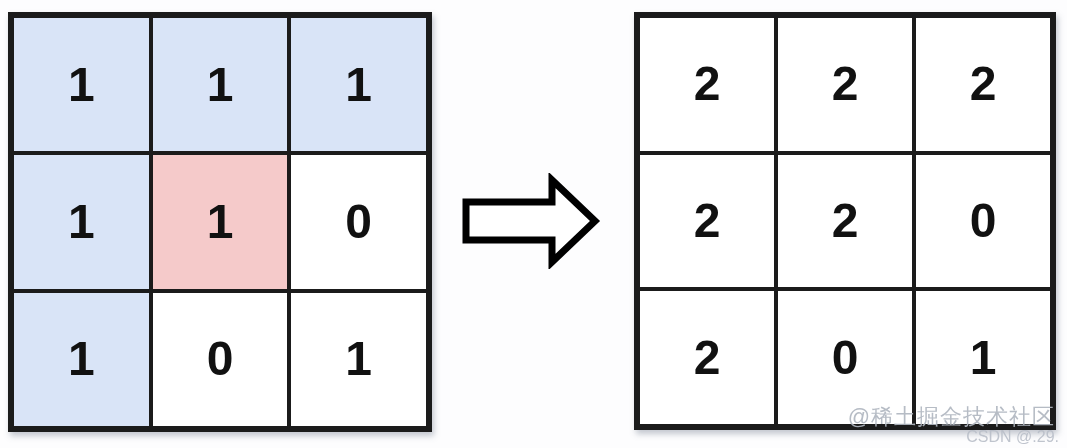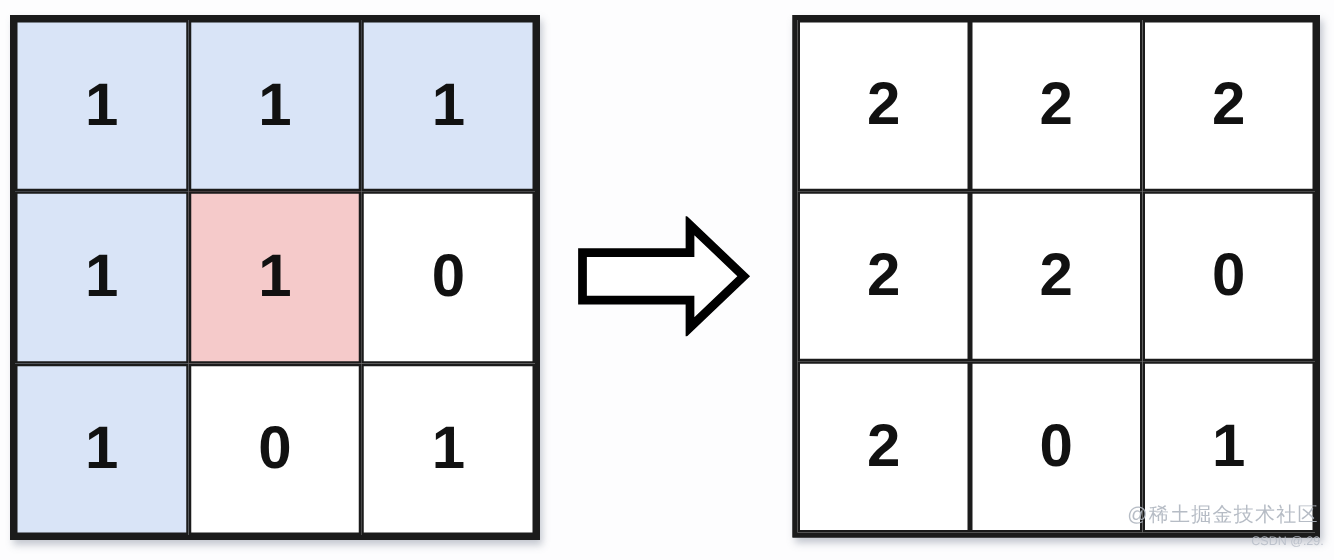--- a/index.html
+++ b/index.html
@@ -32,26 +32,26 @@
     font-size: 48px; font-weight: 700; color: #111111; line-height: 1;
   }
 
   .arrow-wrap {
     position: absolute; left: 461px; top: 173px; width: 140px; height: 96px;
   }
   .arrow-wrap svg { display: block; width: 100%; height: 100%; }
 
   .watermark-main {
     position: absolute; right: 12px; top: 402px;
-    font-size: 16px; color: rgba(176, 182, 192, 0.92);
+    font-size: 22px; color: rgba(176, 182, 192, 0.92);
     letter-spacing: 1px; white-space: nowrap;
   }
   .watermark-sub {
     position: absolute; right: 8px; top: 428px;
-    font-size: 10px; color: rgba(184, 190, 200, 0.9);
+    font-size: 16px; color: rgba(184, 190, 200, 0.9);
     white-space: nowrap;
   }
 </style>
 </head>
 <body>
 
 <div class="canvas">
 
   <div class="grid grid-left">
     <div class="cell" style="background-color: rgb(217, 228, 247);">

